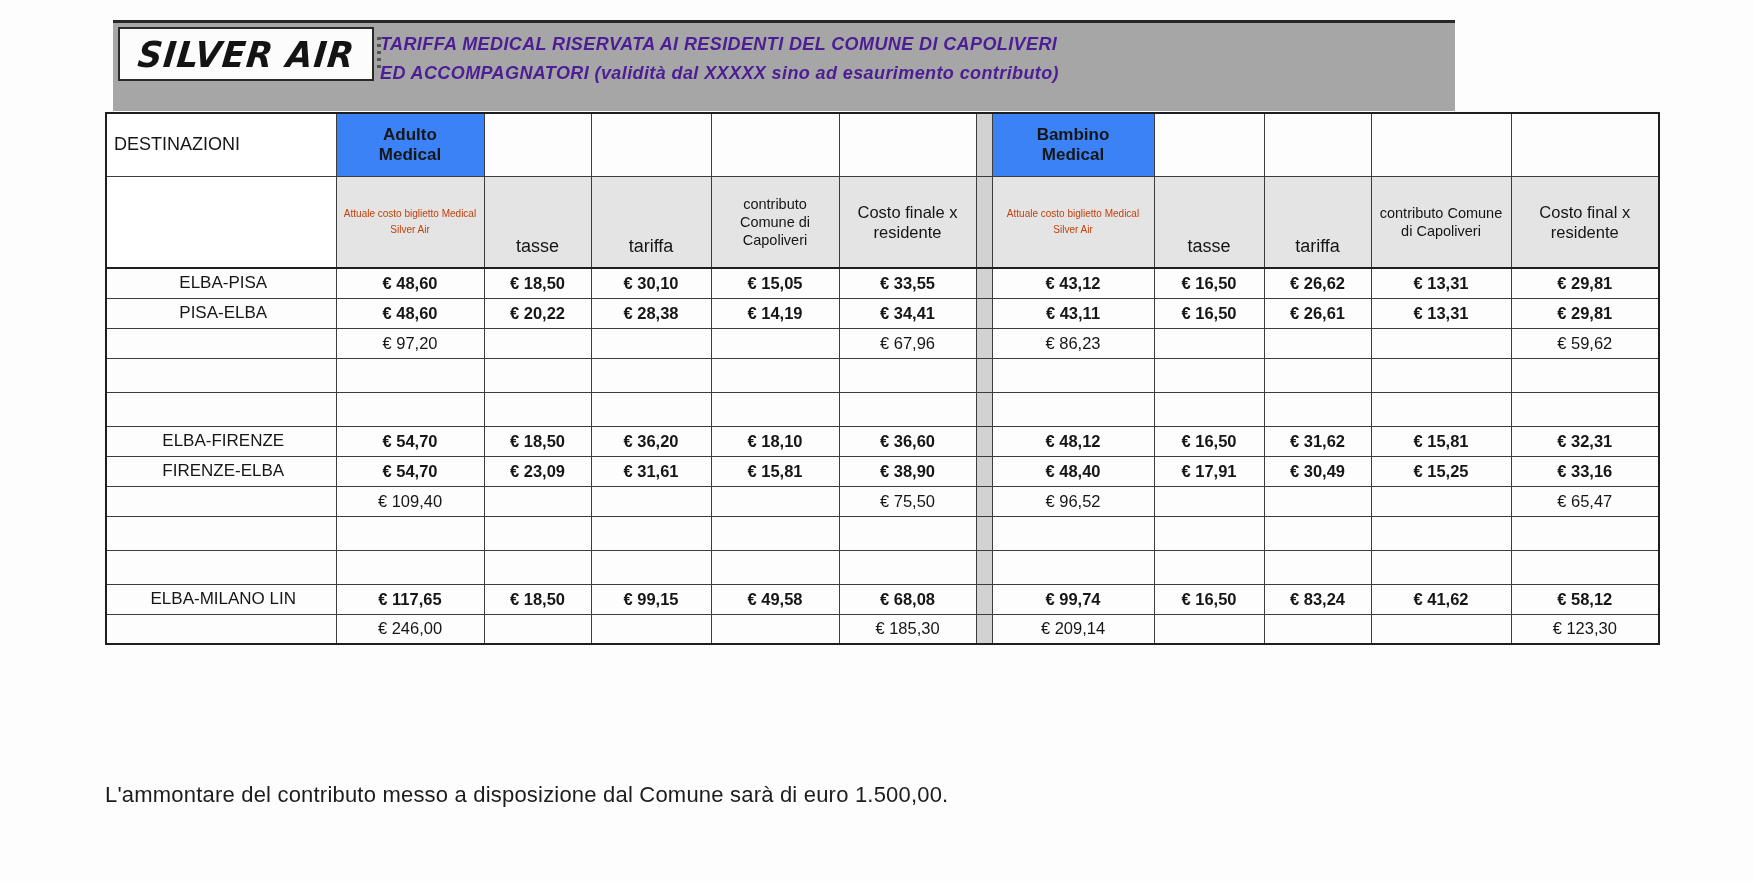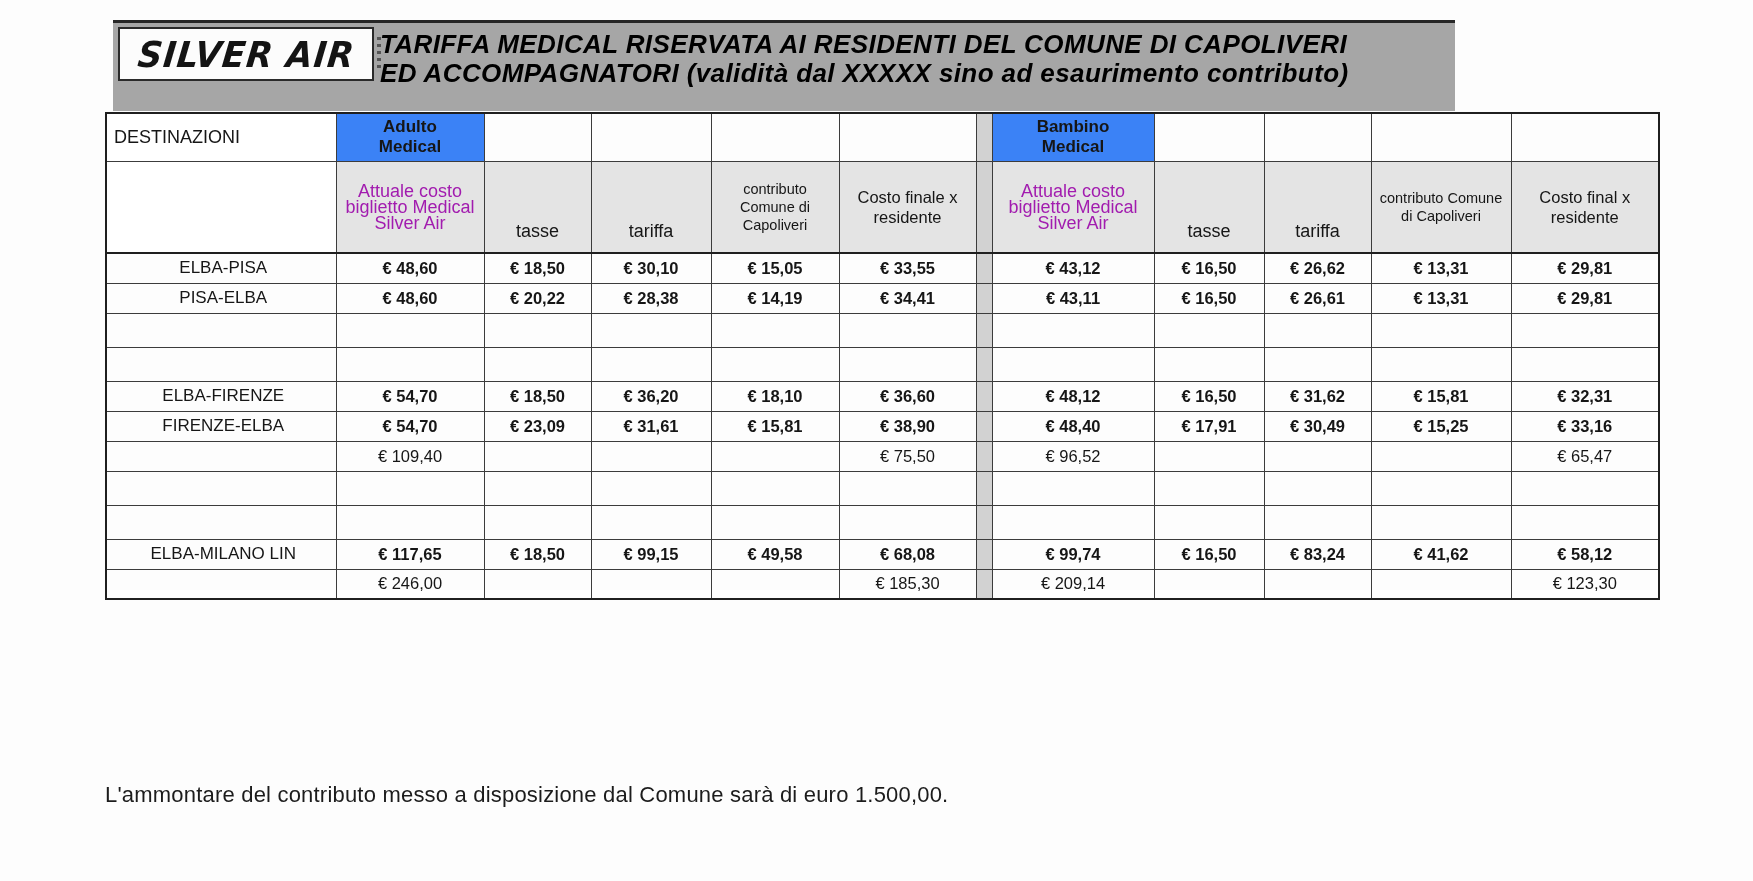--- a/index.html
+++ b/index.html
@@ -9,22 +9,22 @@
     font-family:"Liberation Sans",sans-serif;
   }
 
   
   .banner{
     position:absolute;left:113px;top:20px;width:1342px;height:88px;
     background:#a6a6a6;border-top:3px solid #262626;
   }
   .banner-text{
     position:absolute;left:267px;top:7px;right:8px;
-    color:#000000;font-weight:bold;font-style:italic;
-    font-size:26px;line-height:29px;letter-spacing:.4px;
+    color:#4c1d95;font-weight:bold;font-style:italic;
+    font-size:18px;line-height:29px;letter-spacing:.4px;
   }
   .logo-box{
     position:absolute;left:5px;top:4px;width:252px;height:50px;
     background:#fcfcfc;border:2px solid #2a2a2a;
     display:flex;align-items:center;justify-content:center;
   }
   .logo-text{
     font-family:"DejaVu Sans",sans-serif;
     font-weight:bold;font-style:italic;font-size:34px;letter-spacing:1px;
     transform:skewX(-6deg) scaleY(1.05);color:#141414;white-space:nowrap;
@@ -37,27 +37,27 @@
   
   table.tariff{
     position:absolute;left:105px;top:112px;width:1553px;
     border-collapse:collapse;table-layout:fixed;
     border:2px solid #1f1f1f;
   }
   table.tariff td{
     border:1px solid #3c3c3c;overflow:hidden;padding:0 3px;
     text-align:center;vertical-align:middle;
   }
-  tr.h1{height:48px;}
+  tr.h1{height:63px;}
   tr.h2{height:92px;background:#e4e4e4;}
   tr.h2 td{border-bottom:2px solid #1f1f1f;}
   .h-dest{text-align:left !important;font-size:18px;padding-left:7px !important;background:#fff;}
   tr.h2 .c-dest-blank{background:#fff;}
   .h-group{font-weight:bold;font-size:17px;line-height:20px;white-space:pre-line;background:#3b82f6;}
-  .sh-small{font-size:18px;line-height:16px;color:#a21caf;}
+  .sh-small{font-size:10px;line-height:16px;color:#c2410c;}
   .sh-tax{font-size:18px;vertical-align:bottom !important;padding-bottom:10px !important;}
   .sh-med{font-size:14.5px;line-height:18px;}
   .sh-cost{font-size:16.5px;line-height:20px;margin-left:11px;}
   .c-spacer{background:#d2d2d2;}
   tbody tr{height:30px;}
   tbody tr.row-blank{height:34px;}
   .c-dest{text-align:left;font-size:17px;padding-left:7px !important;white-space:nowrap;}
   .c-val{font-size:16.5px;font-weight:bold;white-space:nowrap;}
   tr.row-total .c-val{font-weight:normal;}
 
@@ -151,20 +151,34 @@
         <td class="c-val">€ 28,38</td>
         <td class="c-val">€ 14,19</td>
         <td class="c-val">€ 34,41</td>
         <td class="c-spacer"></td>
         <td class="c-val">€ 43,11</td>
         <td class="c-val">€ 16,50</td>
         <td class="c-val">€ 26,61</td>
         <td class="c-val">€ 13,31</td>
         <td class="c-val">€ 29,81</td>
       </tr>
+      <tr class="row-total">
+        <td class="c-dest"></td>
+        <td class="c-val">€ 97,20</td>
+        <td class="c-val"></td>
+        <td class="c-val"></td>
+        <td class="c-val"></td>
+        <td class="c-val">€ 67,96</td>
+        <td class="c-spacer"></td>
+        <td class="c-val">€ 86,23</td>
+        <td class="c-val"></td>
+        <td class="c-val"></td>
+        <td class="c-val"></td>
+        <td class="c-val">€ 59,62</td>
+      </tr>
       <tr class="row-blank">
         <td class="c-dest"></td>
         <td class="c-val"></td>
         <td class="c-val"></td>
         <td class="c-val"></td>
         <td class="c-val"></td>
         <td class="c-val"></td>
         <td class="c-spacer"></td>
         <td class="c-val"></td>
         <td class="c-val"></td>

